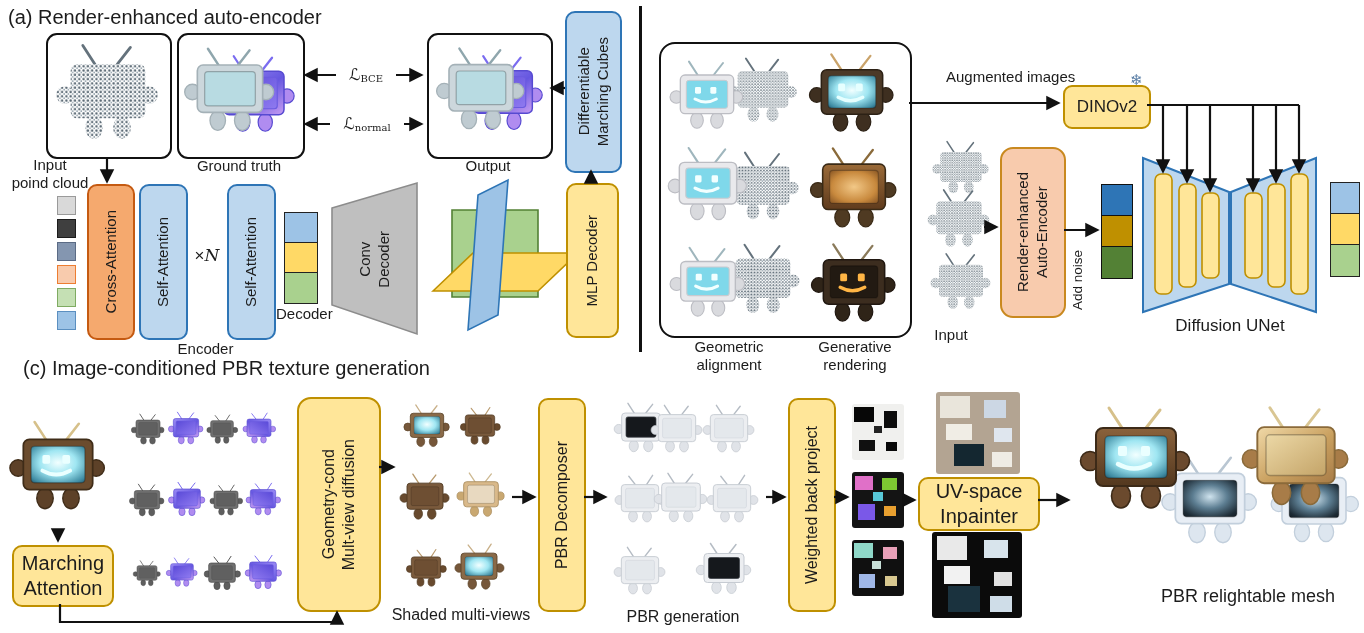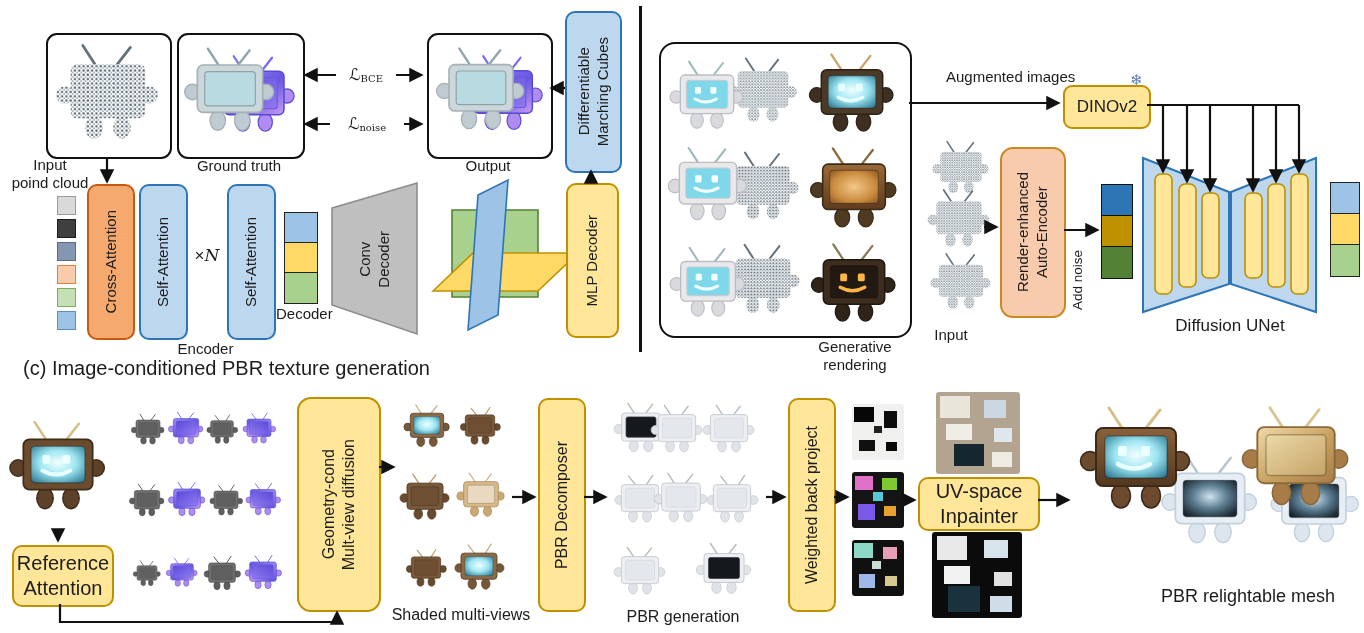--- a/index.html
+++ b/index.html
@@ -153,20 +153,21 @@
         <rect x="29" y="35" width="62" height="42" rx="4" fill="var(--screen,#9ad)" stroke="var(--bezel,rgba(0,0,0,.25))" stroke-width="1.5"></rect>
         <g opacity="var(--faceop,0)">
           <rect x="42" y="45" width="9" height="10" rx="2" fill="var(--face,#fff)"></rect>
           <rect x="65" y="45" width="9" height="10" rx="2" fill="var(--face,#fff)"></rect>
           <path d="M42 63 Q58 72 74 63" stroke="var(--face,#fff)" stroke-width="4.5" fill="none" stroke-linecap="round"></path>
         </g>
       </symbol>
     </defs>
   </svg>
 
+  <div class="abs title" style="left:8px;top:6px;">(a) Render-enhanced auto-encoder</div>
 
   <div class="frame" style="left:46px;top:33px;width:122px;height:122px;">
     <svg class="bot pc" style="left:4px;top:4px;width:112px;height:112px;" viewBox="0 0 120 120">
         <use href="#tvbot"></use>
       </svg>
   </div>
   <div class="abs lbl" style="left:0px;top:156px;width:100px;">
     <div>Input</div>
       <div>poind cloud</div>
   </div>
@@ -180,21 +181,21 @@
       </svg>
   </div>
   <div class="abs lbl" style="left:177px;top:157px;width:124px;">Ground truth</div>
 
   <div class="losslbl" style="left:336px;top:62px;width:56px;height:22px;">
     <span class="mathL">ℒ</span>
       <span class="mathsub">BCE</span>
   </div>
   <div class="losslbl" style="left:330px;top:111px;width:70px;height:22px;">
     <span class="mathL">ℒ</span>
-      <span class="mathsub">noise</span>
+      <span class="mathsub">normal</span>
   </div>
 
   <div class="frame" style="left:427px;top:33px;width:122px;height:122px;">
     <svg class="bot nmap" style="left:30px;top:16px;width:88px;height:88px;" viewBox="0 0 120 120">
         <use href="#tvbot"></use>
       </svg>
     <svg class="bot render" style="left:4px;top:8px;width:96px;height:96px;" viewBox="0 0 120 120">
         <use href="#tvbot"></use>
       </svg>
   </div>
@@ -276,20 +277,24 @@
       </svg>
     <svg class="bot tvglow" style="left:141px;top:5px;width:100px;height:92px;" viewBox="0 0 120 120">
         <use href="#tvbot"></use>
       </svg>
     <svg class="bot wood" style="left:143px;top:99px;width:100px;height:94px;" viewBox="0 0 120 120">
         <use href="#tvbot"></use>
       </svg>
     <svg class="bot tvorange" style="left:143px;top:195px;width:100px;height:92px;" viewBox="0 0 120 120">
         <use href="#tvbot"></use>
       </svg>
+  </div>
+  <div class="abs lbl" style="left:664px;top:338px;width:130px;">
+    <div>Geometric</div>
+      <div>alignment</div>
   </div>
   <div class="abs lbl" style="left:800px;top:338px;width:110px;">
     <div>Generative</div>
       <div>rendering</div>
   </div>
 
   <div class="abs lbl" style="left:946px;top:68px;width:116px;white-space:nowrap;">Augmented images</div>
 
   <div class="hbox yellow" style="left:1063px;top:85px;width:84px;height:40px;font-size:17px;border-radius:9px;text-align:center;">
     <div>DINOv2</div>
@@ -337,21 +342,21 @@
   <div class="sq lat2" style="left:1330px;top:213px;width:28px;height:31px;"></div>
   <div class="sq lat3" style="left:1330px;top:244px;width:28px;height:31px;"></div>
 
   <div class="abs title" style="left:23px;top:357px;">(c) Image-conditioned PBR texture generation</div>
 
   <svg class="bot refbot" style="left:6px;top:412px;width:104px;height:112px;" viewBox="0 0 120 120">
       <use href="#tvbot"></use>
     </svg>
 
   <div class="hbox yellow" style="left:12px;top:545px;width:98px;height:58px;">
-    <div>Reference</div>
+    <div>Marching</div>
     <div>Attention</div>
   </div>
 
   <svg class="bot graydepth" style="left:130px;top:402px;width:36px;height:56px;" viewBox="0 0 120 120">
       <use href="#tvbot"></use>
     </svg>
   <svg class="bot nmap" style="left:167px;top:400px;width:38px;height:58px;" viewBox="0 0 120 120">
       <use href="#tvbot"></use>
     </svg>
   <svg class="bot graydepth flip" style="left:205px;top:402px;width:34px;height:56px;" viewBox="0 0 120 120">

